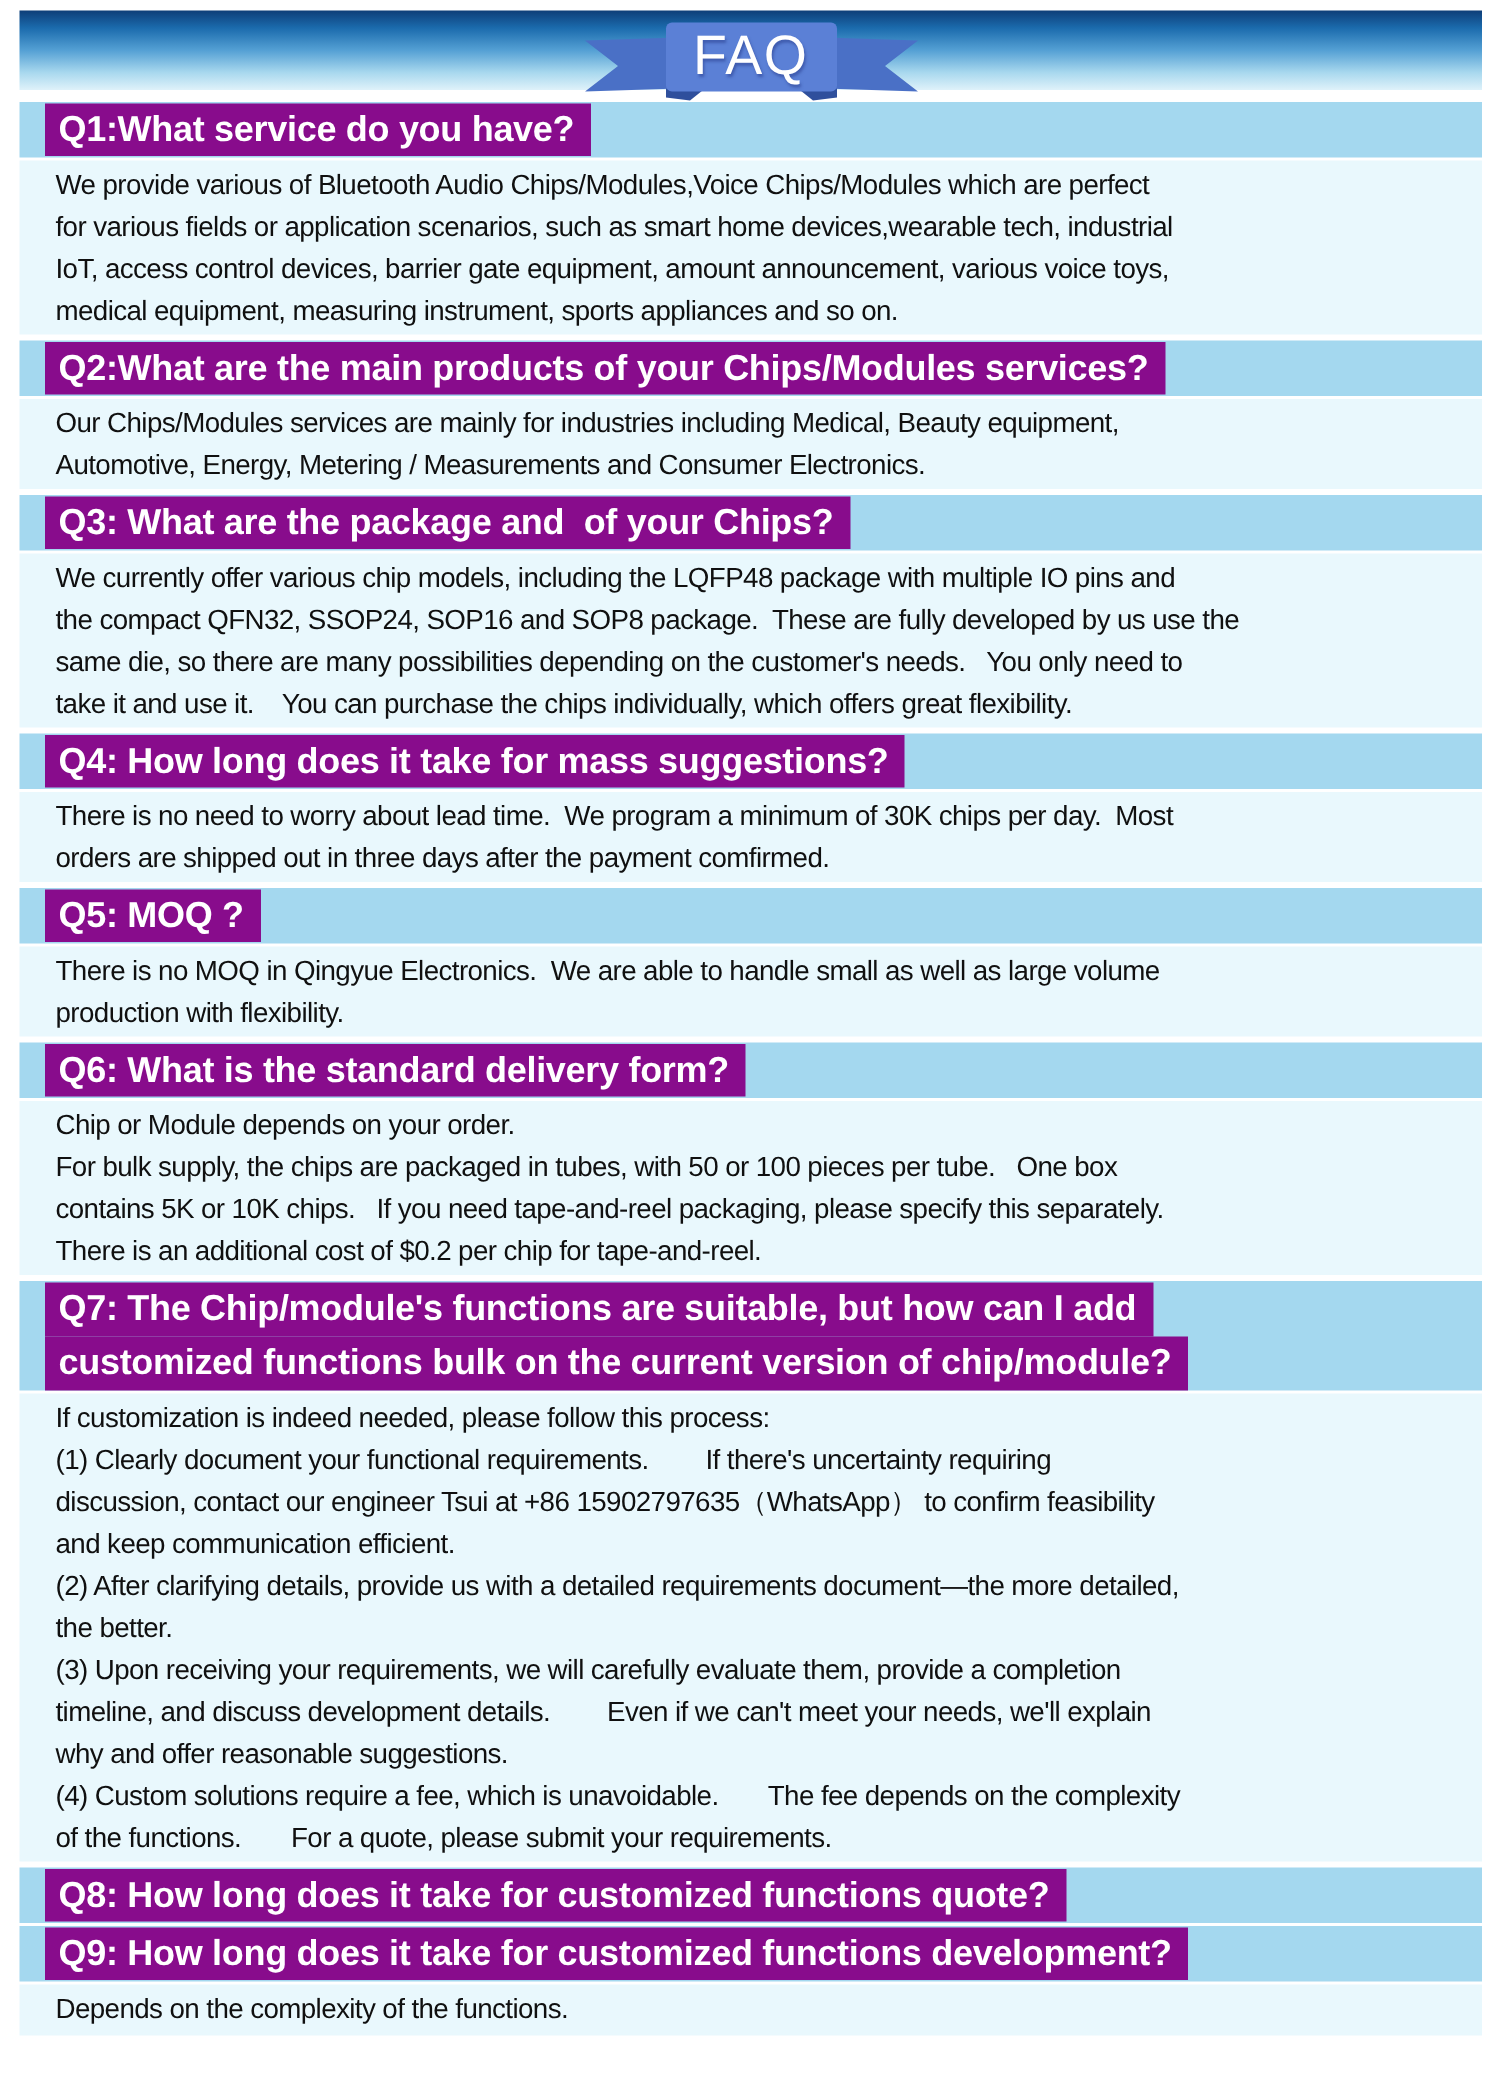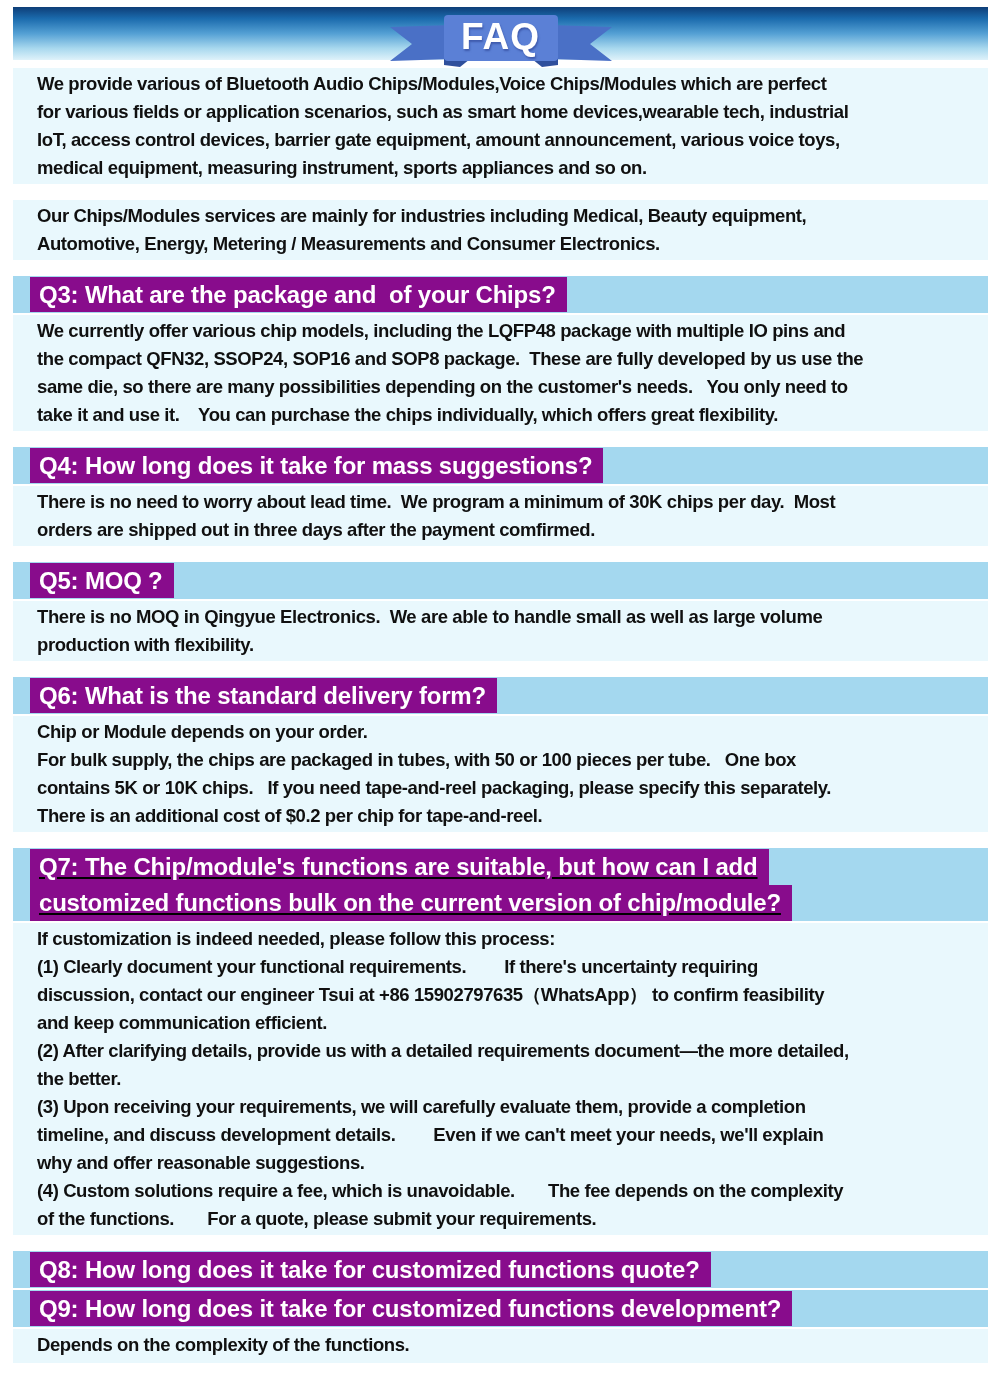--- a/index.html
+++ b/index.html
@@ -44,50 +44,50 @@
     width:230px;height:56px;
     transform:translateX(-50%);
   }
   .ribbon svg{display:block;width:230px;height:56px;overflow:visible;}
   .wing{fill:var(--ribbon-wing);}
   .r-center{fill:var(--ribbon-center);}
   .r-shadow{fill:var(--ribbon-shadow);}
   .faq-label{
     position:absolute;left:0;top:0;width:230px;height:48px;
     display:flex;align-items:center;justify-content:center;
-    color:#ffffff;font-size:37px;font-weight:bold;letter-spacing:1px;
+    color:#ffffff;font-size:37px;font-weight:normal;letter-spacing:1px;
     text-shadow:1px 2px 2px rgba(40,60,140,.55);
   }
   
   .q-band{
     background:var(--band-blue);
     min-height:37px;
     padding-left:17px;
     margin-bottom:2px;
     display:flex;flex-direction:column;justify-content:center;align-items:flex-start;
   }
-  .q-band-tall{min-height:73px;text-decoration:underline;}
+  .q-band-tall{min-height:73px;}
   .q-box{
     display:inline-block;
     background:var(--purple);
     color:#ffffff;
     font-size:24px;font-weight:bold;letter-spacing:-0.2px;
     line-height:35px;
     padding:0 11px 0 9px;
     white-space:pre-wrap;
   }
   .q-band-tall .q-box{line-height:36px;}
   
   .answer{
     background:var(--body-bg);
     color:var(--text-dark);
-    font-size:18.5px;font-weight:bold;letter-spacing:-0.4px;
+    font-size:18.5px;font-weight:normal;letter-spacing:-0.4px;
     line-height:28px;
     padding:2px 6px 2px 24px;
-    margin-bottom:16px;
+    margin-bottom:4px;
     white-space:pre-wrap;
   }
   .faq-section:last-child .answer{padding-bottom:4px;}
 </style>
 </head>
 <body>
 
 <div class="content">
 
   <div class="banner">
@@ -97,27 +97,33 @@
         <polygon class="wing" points="164,12 226,14 204,31 226,48 164,46"></polygon>
         <polygon class="r-shadow" points="58,46 84,46 74,54 58,52"></polygon>
         <polygon class="r-shadow" points="146,46 172,46 172,52 156,54"></polygon>
         <rect class="r-center" x="58" y="2" width="114" height="46" rx="4"></rect>
       </svg>
       <div class="faq-label">FAQ</div>
     </div>
   </div>
 
   <section class="faq-section">
+    <div class="q-band">
+      <span class="q-box">Q1:What service do you have?</span>
+    </div>
     <div class="answer">We provide various of Bluetooth Audio Chips/Modules,Voice Chips/Modules which are perfect
 for various fields or application scenarios, such as smart home devices,wearable tech, industrial
 IoT, access control devices, barrier gate equipment, amount announcement, various voice toys,
 medical equipment, measuring instrument, sports appliances and so on.</div>
   </section>
 
   <section class="faq-section">
+    <div class="q-band">
+      <span class="q-box">Q2:What are the main products of your Chips/Modules services?</span>
+    </div>
     <div class="answer">Our Chips/Modules services are mainly for industries including Medical, Beauty equipment,
 Automotive, Energy, Metering / Measurements and Consumer Electronics.</div>
   </section>
 
   <section class="faq-section">
     <div class="q-band">
       <span class="q-box">Q3: What are the package and  of your Chips?</span>
     </div>
     <div class="answer">We currently offer various chip models, including the LQFP48 package with multiple IO pins and
 the compact QFN32, SSOP24, SOP16 and SOP8 package.  These are fully developed by us use the

